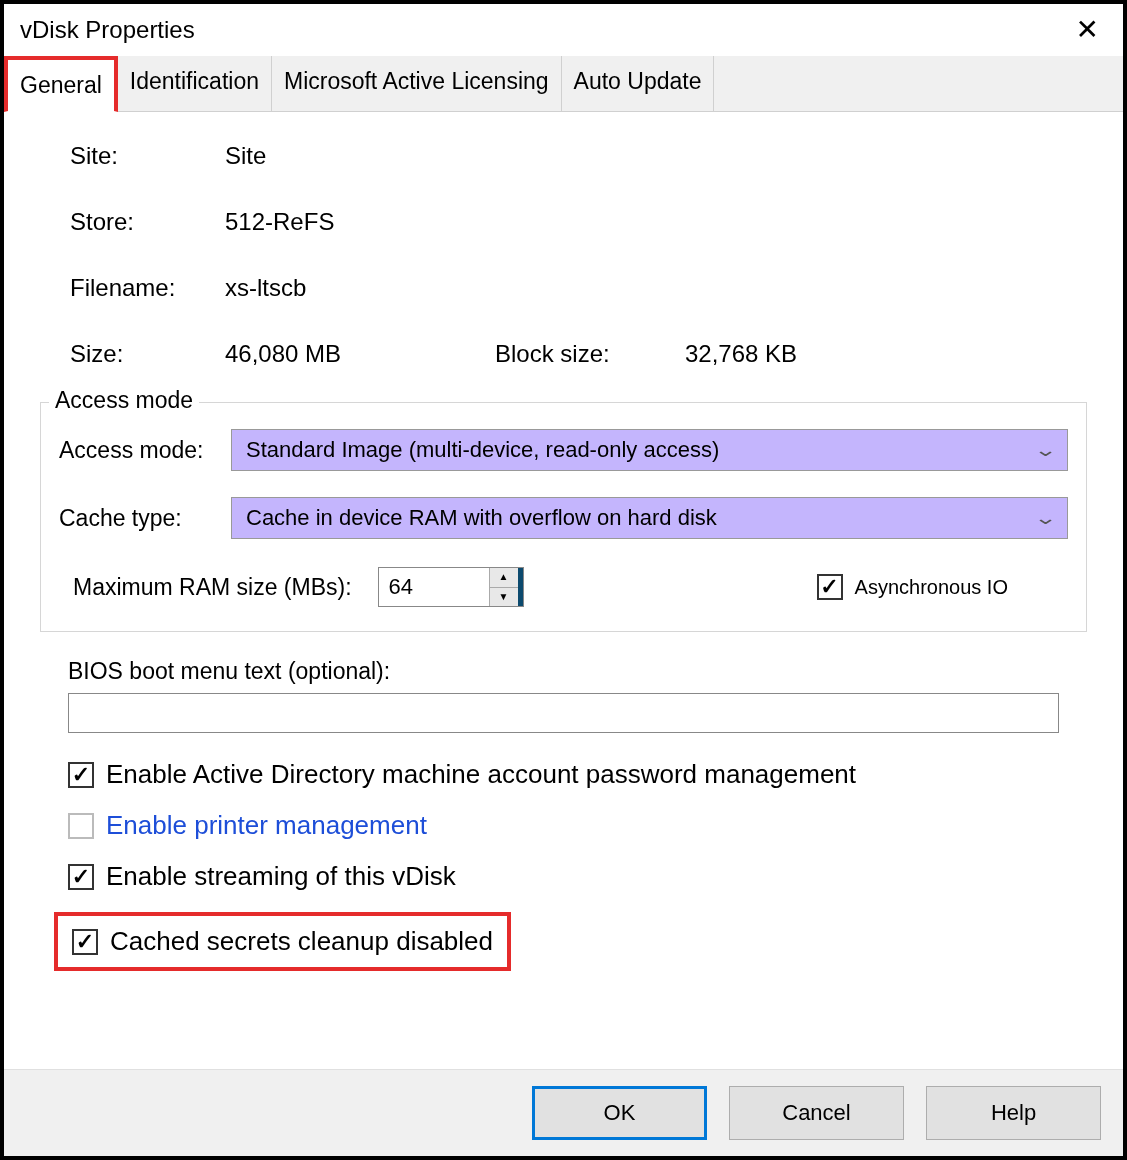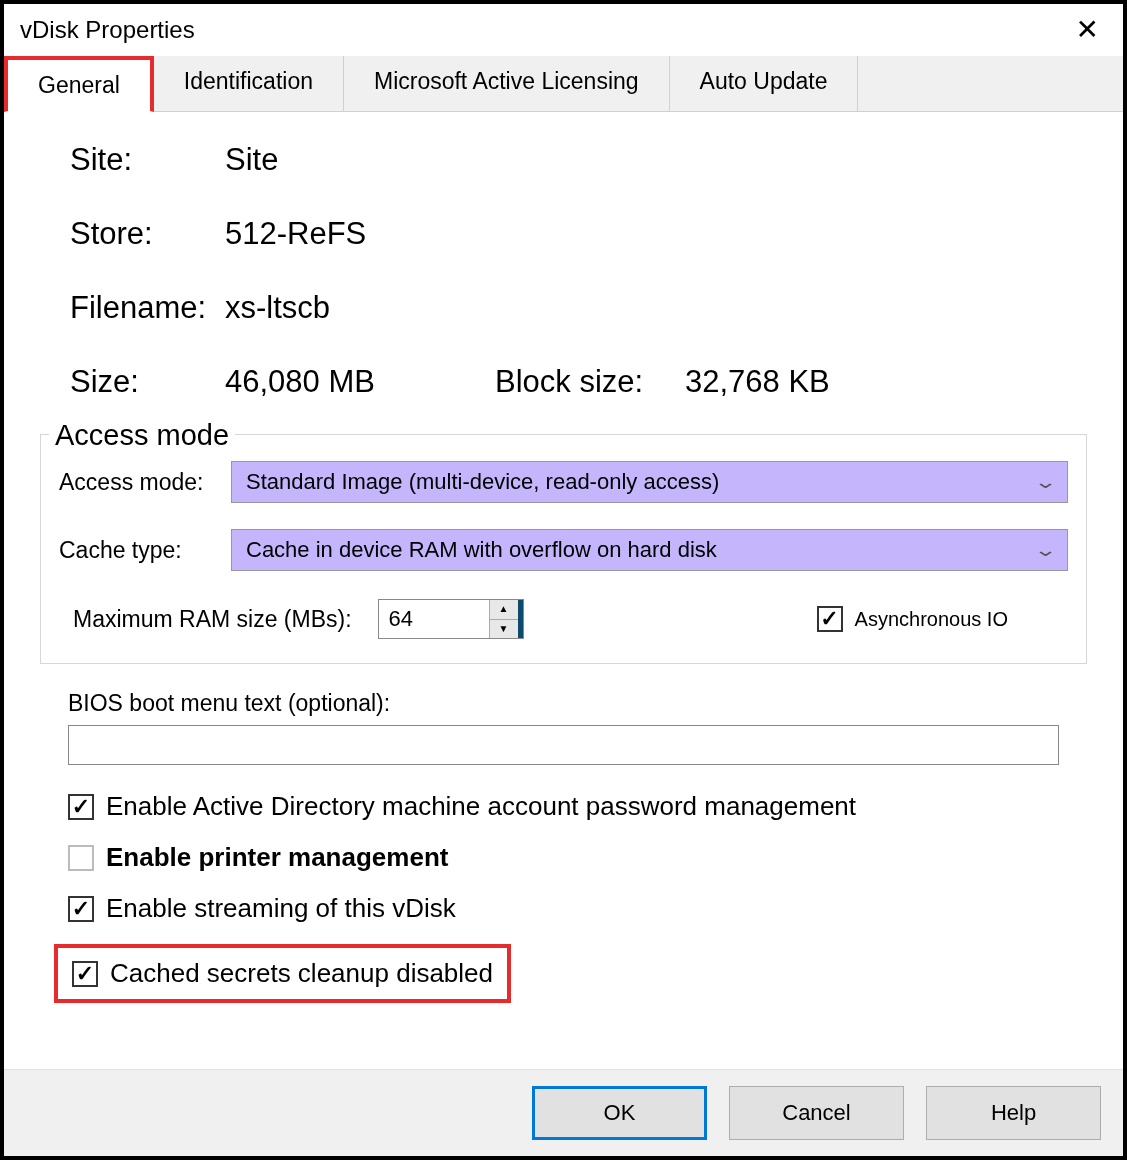--- a/index.html
+++ b/index.html
@@ -3,43 +3,43 @@
   <meta charset="utf-8">
   <style>
     * { box-sizing: border-box; margin: 0; padding: 0; }
     body { font-family: 'Segoe UI', Tahoma, sans-serif; font-size: 20px; color: #000; background: #fff; }
     .window { width: 1127px; height: 1160px; border: 4px solid #000; background: #fff; display: flex; flex-direction: column; }
     .titlebar { display: flex; align-items: center; justify-content: space-between; padding: 8px 16px; background: #fff; }
     .titlebar-title { font-size: 24px; }
     .close-x { font-size: 28px; font-weight: 300; cursor: pointer; padding: 4px 8px; line-height: 1; }
     .tabs-wrap { background: #f0f0f0; }
     .tabs { display: flex; border-bottom: 1px solid #d0d0d0; }
-    .tab { padding: 12px 30px; font-size: 23px; cursor: pointer; background: #f0f0f0; border-right: 1px solid #d0d0d0; text-align: right; }
+    .tab { padding: 12px 12px; font-size: 23px; cursor: pointer; background: #f0f0f0; border-right: 1px solid #d0d0d0; text-align: right; }
     .tab.active { background: #fff; border-bottom: 1px solid #fff; margin-bottom: -1px; }
     .tab-highlight { border: 4px solid #e52b2b; }
     .content { flex: 1; padding: 30px 36px 10px 36px; background: #fff; }
-    .info-grid { display: grid; grid-template-columns: 155px 270px 190px 180px; row-gap: 38px; margin-bottom: 34px; margin-left: 30px; font-size: 31px; }
+    .info-grid { display: grid; grid-template-columns: 155px 270px 190px 180px; row-gap: 38px; margin-bottom: 34px; margin-left: 30px; font-size: 24px; }
     .fieldset { border: 1px solid #d6d6d6; margin: 0 0 26px 0; padding: 14px 18px 24px 18px; position: relative; }
-    .fieldset-legend { position: absolute; top: -16px; left: 8px; background: #fff; padding: 0 6px; font-size: 29px; }
+    .fieldset-legend { position: absolute; top: -16px; left: 8px; background: #fff; padding: 0 6px; font-size: 23px; }
     .row { display: flex; align-items: center; margin-top: 12px; gap: 10px; }
     .row-label { font-size: 23px; min-width: 162px; }
     .select { flex: 1; height: 42px; border: 1px solid #999; background: #c4b5fd; display: flex; align-items: center; justify-content: space-between; padding: 0 14px; font-size: 22px; cursor: pointer; }
     .chevron { font-size: 18px; color: #555; transform: scaleX(1.6); }
     .ram-row { display: flex; align-items: center; margin-top: 28px; gap: 26px; margin-left: 14px; }
     .ram-label { font-size: 23px; }
     .spinner { display: flex; align-items: stretch; border: 1px solid #888; height: 40px; width: 146px; background: #0c4a6e; }
     .spinner-input { border: none; width: 110px; padding: 0 10px; font-size: 22px; outline: none; }
     .spinner-btns { display: flex; flex-direction: column; border-left: 1px solid #aaa; }
     .spinner-btn { flex: 1; width: 28px; background: #e8e8e8; border: none; font-size: 10px; cursor: pointer; line-height: 1; padding: 0; }
     .spinner-btn:first-child { border-bottom: 1px solid #aaa; }
     .check-wrap { display: flex; align-items: center; gap: 12px; cursor: pointer; }
     .checkbox { width: 26px; height: 26px; border: 2px solid #333; display: inline-flex; align-items: center; justify-content: center; background: #fff; flex-shrink: 0; }
     .checkbox.checked::after { content: '✓'; font-size: 22px; line-height: 1; font-weight: bold; color: #000; }
     .checkbox.disabled { border-color: #bbb; }
-    .disabled-text { color: #000000; font-weight: bold; }
+    .disabled-text { color: #1d4ed8; }
     .bios-section { margin: 6px 28px 0 28px; }
     .bios-label { font-size: 23px; margin-bottom: 8px; display: block; }
     .bios-input { width: 100%; height: 40px; border: 1px solid #888; background: #fff; padding: 0 8px; font-size: 20px; }
     .check-list { margin: 26px 28px 0 28px; display: flex; flex-direction: column; gap: 20px; font-size: 26px; }
     .highlight-box { border: 4px solid #e52b2b; padding: 10px 14px; margin-left: -14px; display: inline-flex; width: fit-content; }
     .footer { background: #f0f0f0; padding: 16px 22px; display: flex; justify-content: flex-end; gap: 22px; border-top: 1px solid #e0e0e0; margin-top: auto; }
     .btn { width: 175px; height: 54px; font-size: 22px; background: #e1e1e1; border: 1px solid #adadad; cursor: pointer; }
     .btn.primary { border: 3px solid #0078d7; }
   </style>
 </head>

